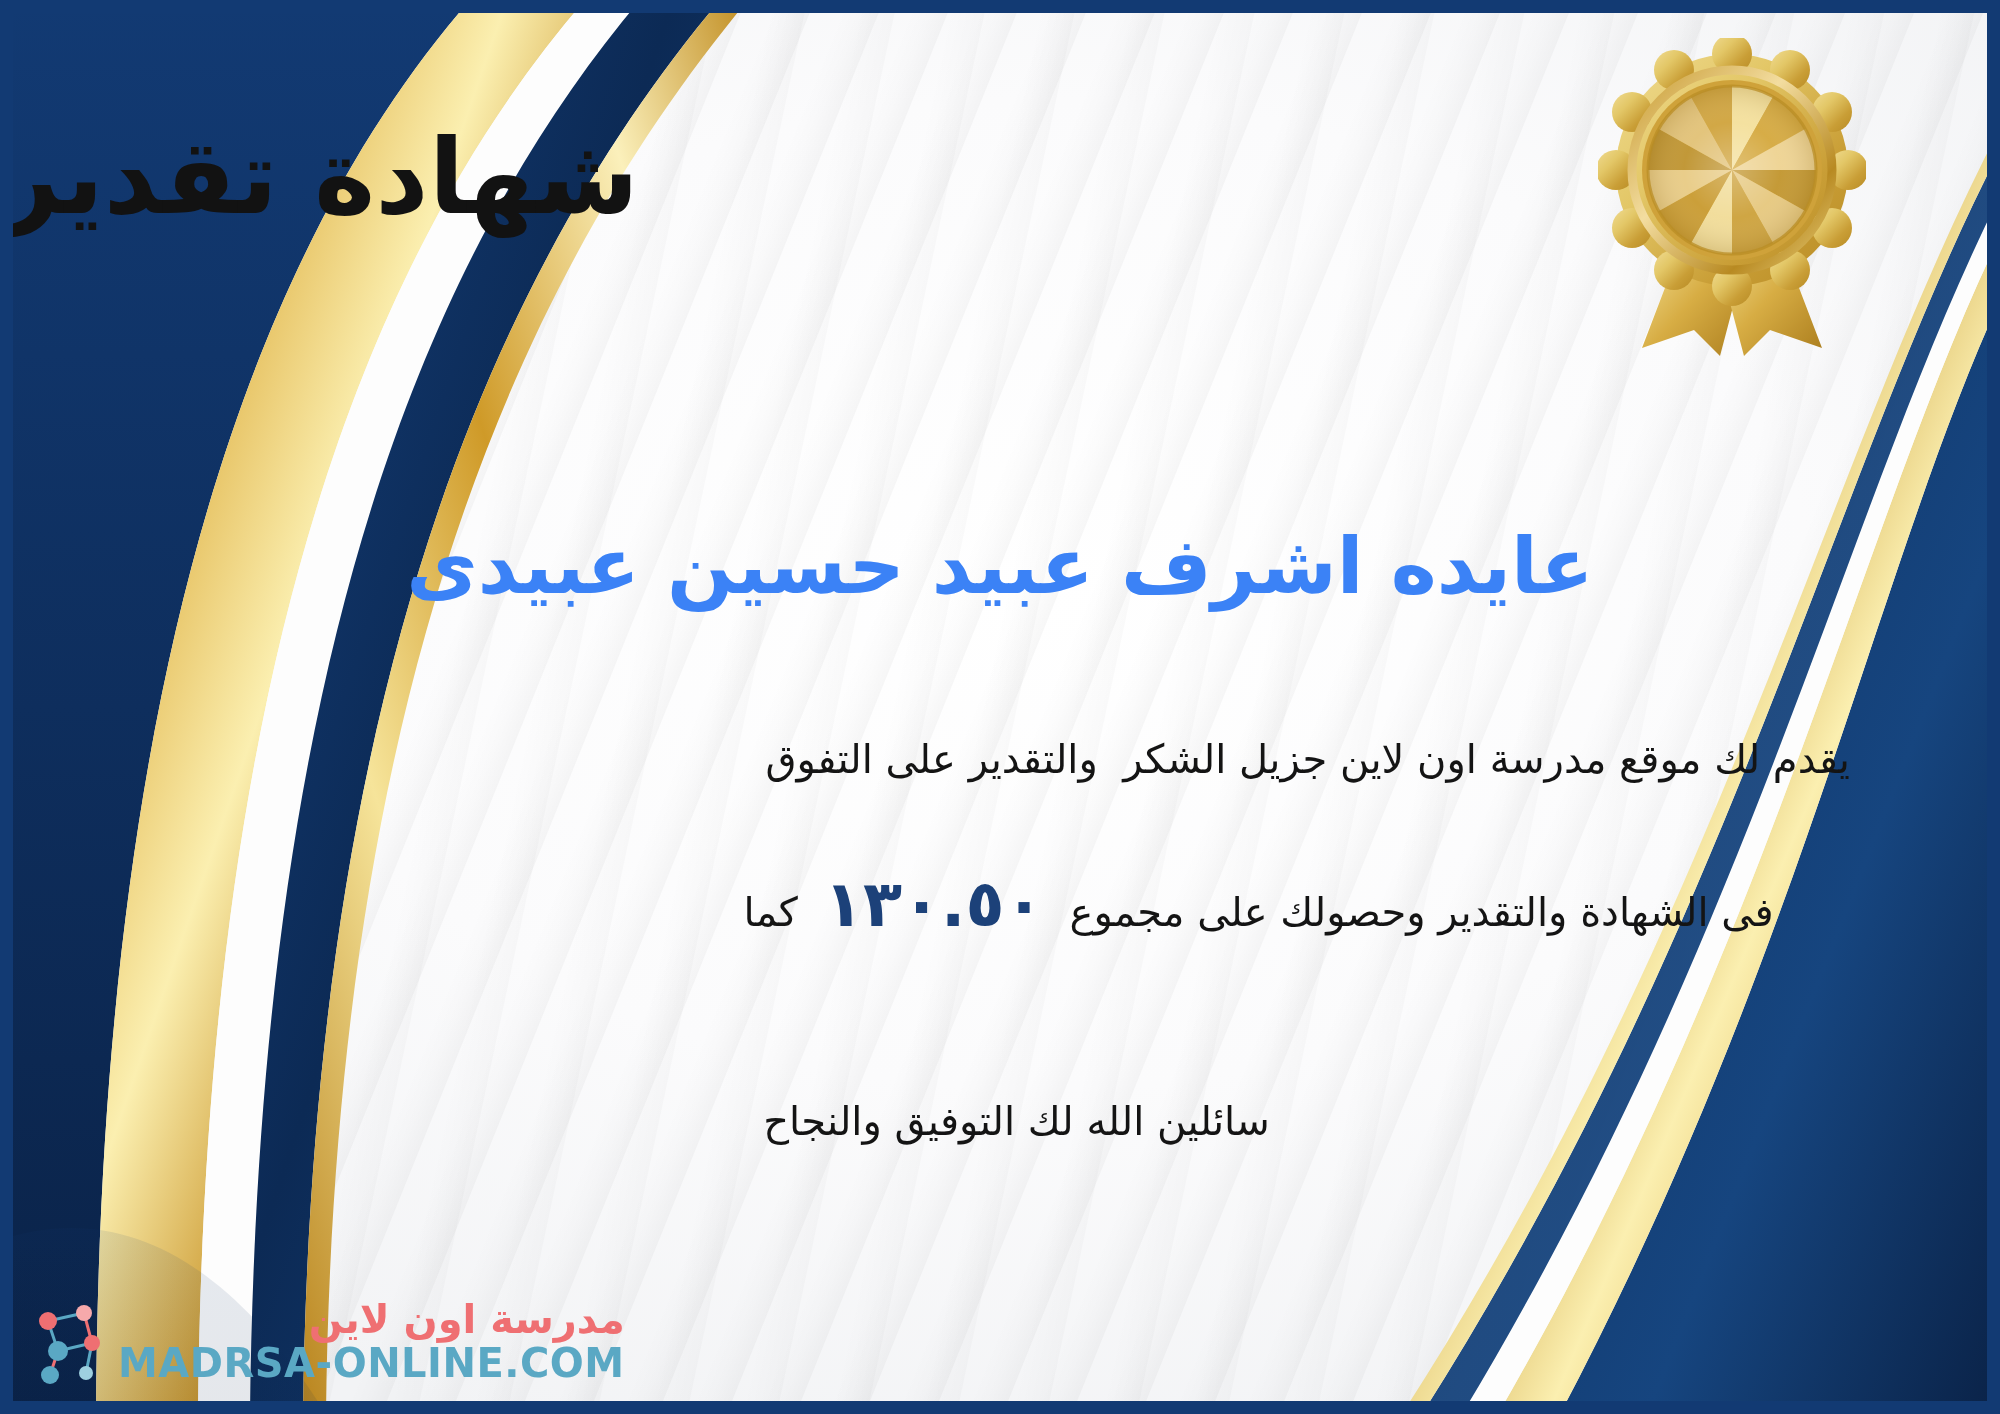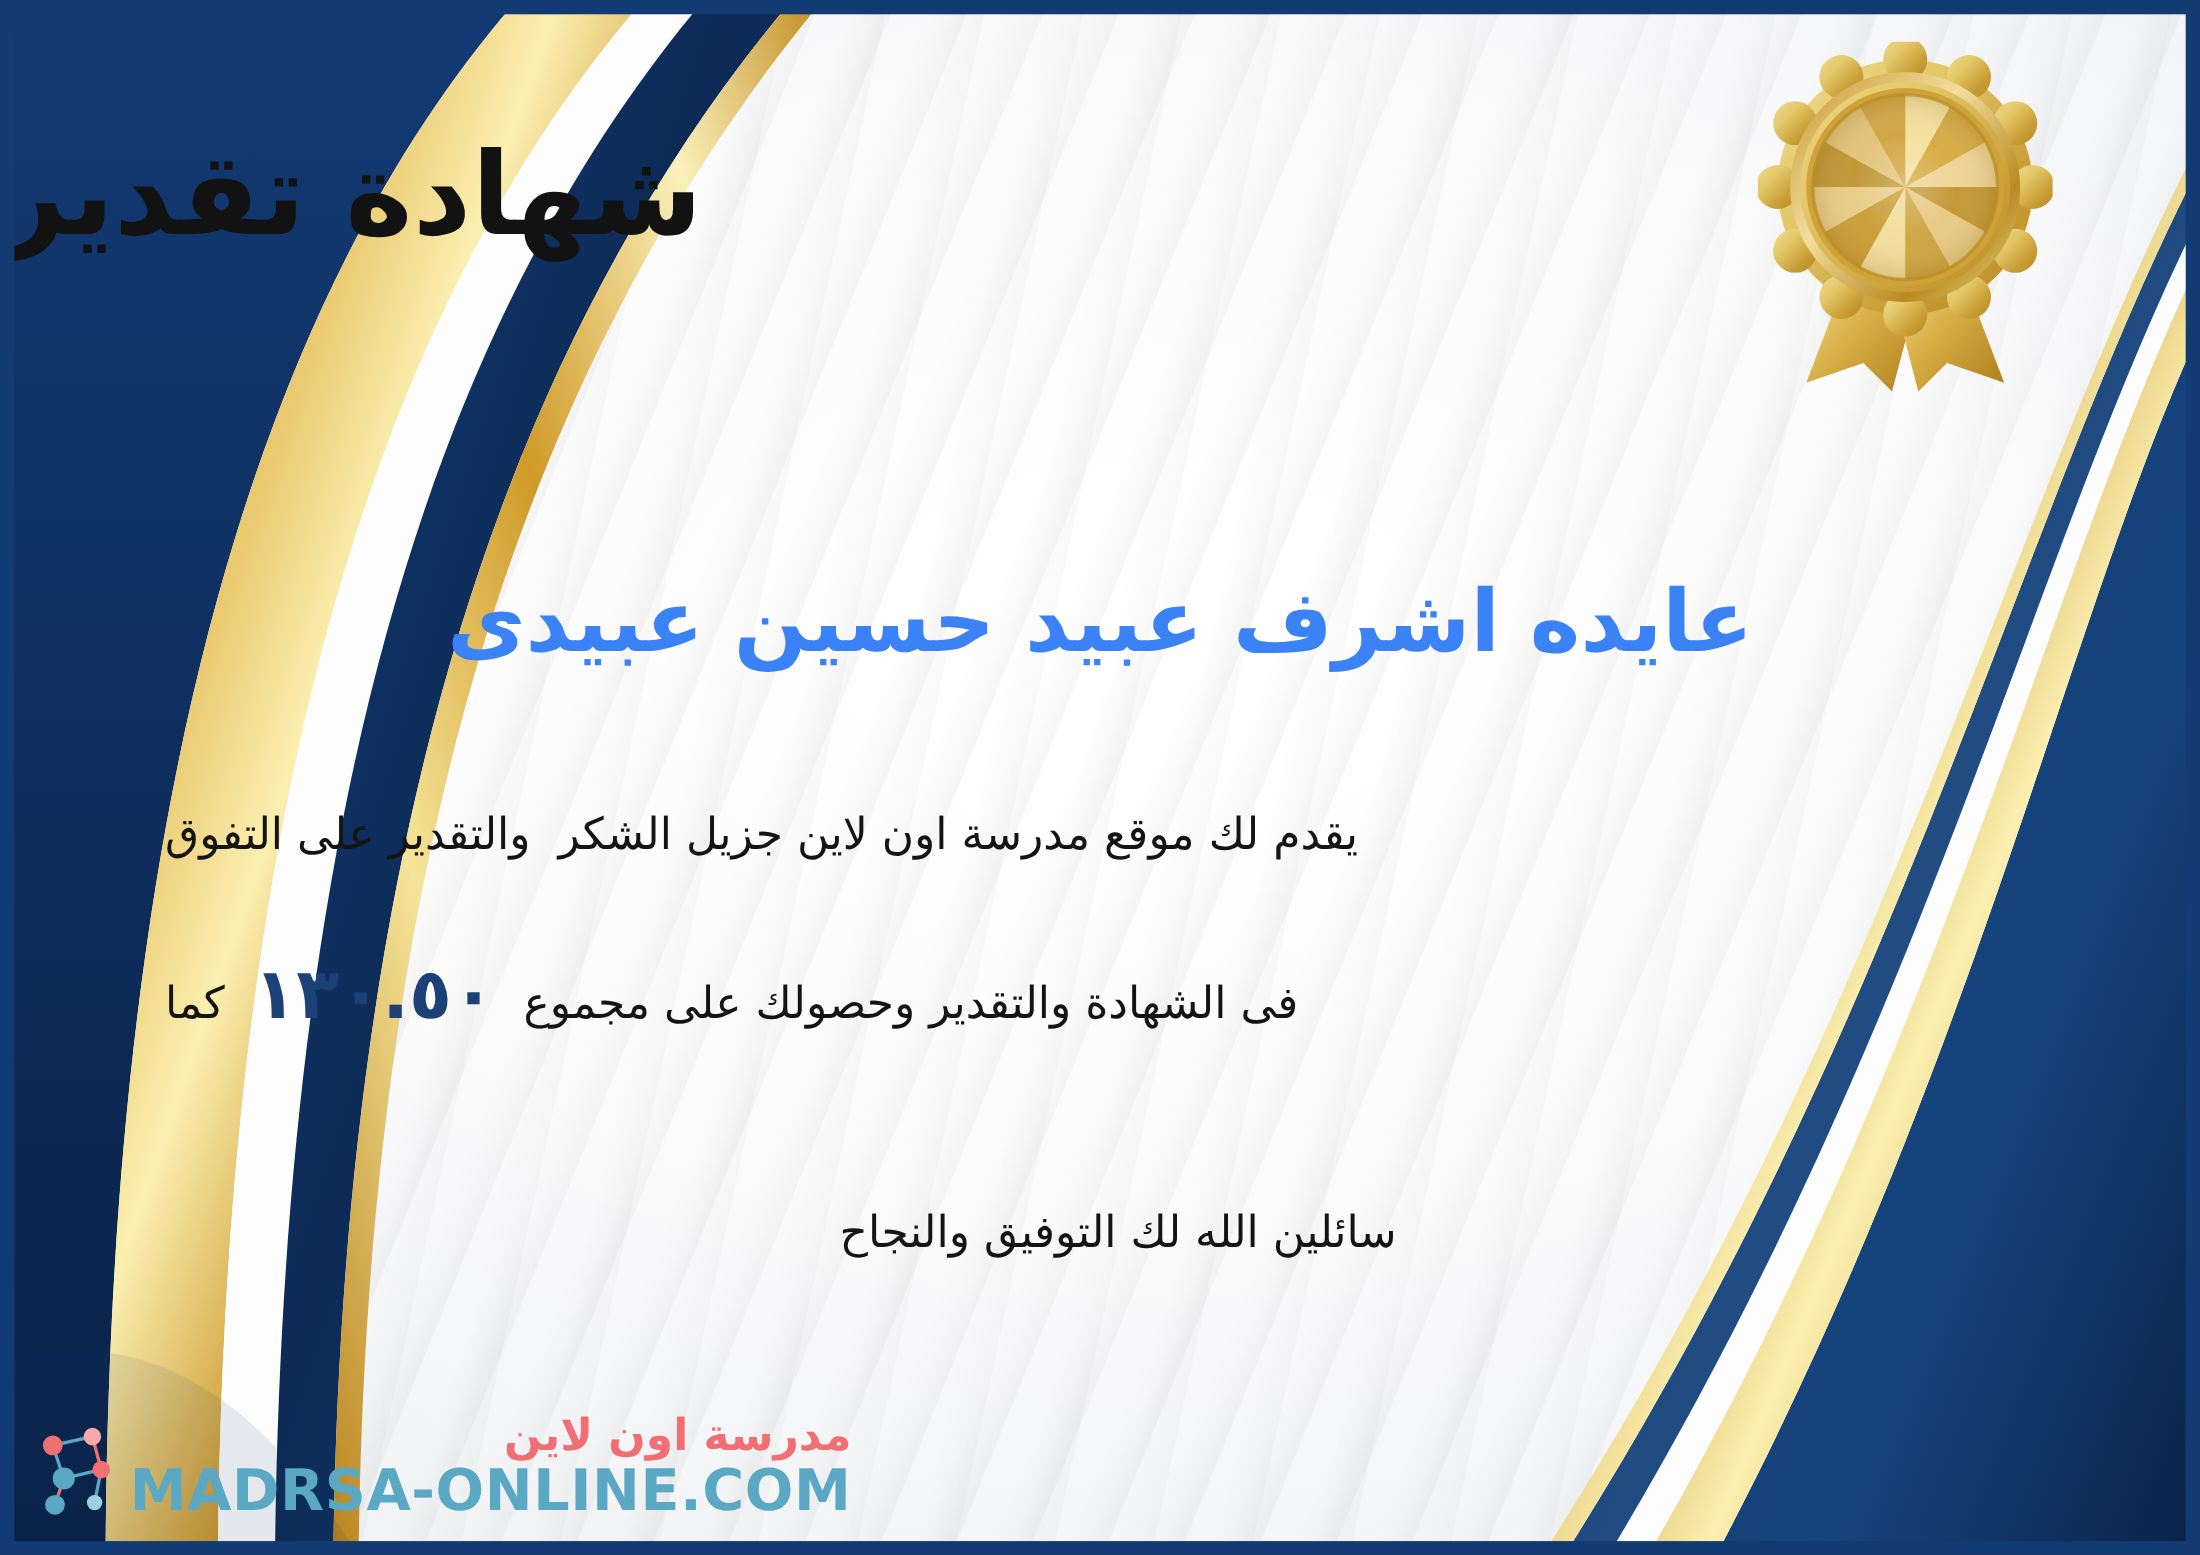--- a/index.html
+++ b/index.html
@@ -96,21 +96,21 @@
     z-index: 25;
     line-height: 1.2;
   }
 
   
   .body-block {
     position: absolute;
     top: 728px;
     left: 150px;
     right: 150px;
-    text-align: left;
+    text-align: right;
     z-index: 25;
   }
   .body-line {
     font-size: 40px;
     color: #141414;
     line-height: 1.58;
     font-weight: 400;
     white-space: pre-wrap;
   }
   .score {
@@ -156,21 +156,21 @@
   }
   .brand-text { text-align: right; }
   .brand-ar {
     font-size: 40px;
     font-weight: 700;
     color: #ef6f72;
     line-height: 1.05;
     white-space: nowrap;
   }
   .brand-url {
-    font-size: 52px;
+    font-size: 40px;
     font-weight: 700;
     color: #5aa8c4;
     letter-spacing: .5px;
     direction: ltr;
     text-align: left;
     white-space: nowrap;
   }
   .brand-mark {
     width: 78px;
     height: 86px;

